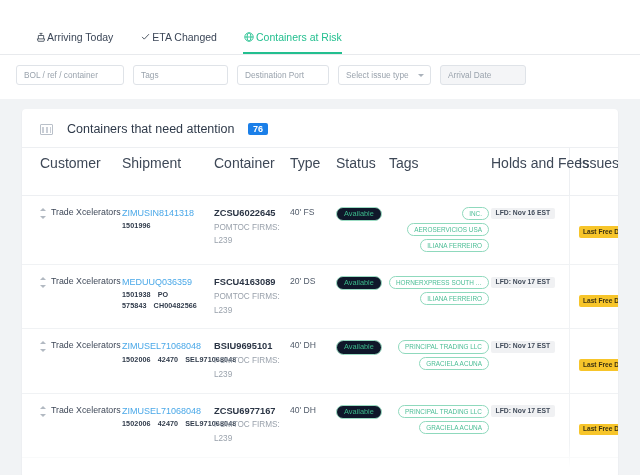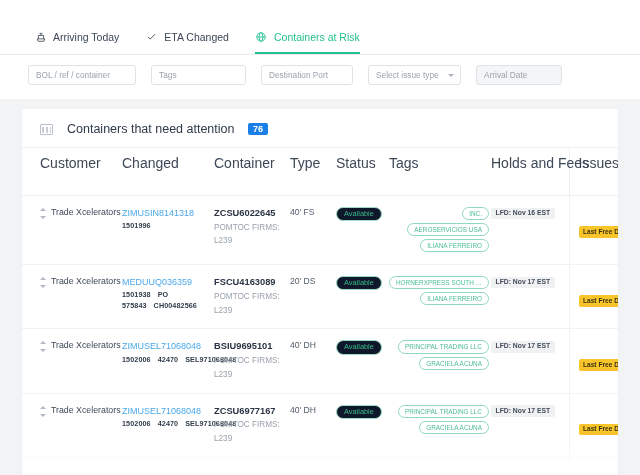--- a/index.html
+++ b/index.html
@@ -21,38 +21,37 @@
     padding: 0 34px;
     height: 55px;
     display: flex;
     align-items: flex-end;
     gap: 26px;
     border-bottom: 1px solid #e8eaed;
   }
   .tab {
     display: flex;
     align-items: center;
-    gap: 6px;
     font-size: 10.5px;
     color: #3b4657;
     padding-bottom: 9px;
     border-bottom: 2px solid transparent;
     cursor: pointer;
     white-space: nowrap;
   }
   .tab .ticon { display: inline-flex; width: 13px; height: 13px; align-items: center; justify-content: center; }
   .tab.active { color: #23bf8f; border-bottom-color: #23bf8f; }
   .tab.active .ticon svg { stroke: #23bf8f; }
 
   
   .filters {
     background: #ffffff;
-    padding: 10px 28px 14px 28px;
+    padding: 10px 28px 14px 16px;
     display: flex;
-    gap: 15px;
+    gap: 9px;
     align-items: center;
   }
   .fld {
     height: 20px;
     border: 1px solid #dfe3e8;
     border-radius: 3px;
     background: #ffffff;
     font-size: 8.3px;
     color: #9aa3ad;
     display: flex;
@@ -266,21 +265,21 @@
     <div class="card-head">
       <span class="grid-icon"></span>
       <span class="card-title">Containers that need attention</span>
       <span class="badge-count">76</span>
     </div>
 
     <table class="tbl">
       <thead>
         <tr>
           <th class="c-cust">Customer</th>
-          <th class="c-ship">Changed</th>
+          <th class="c-ship">Shipment</th>
           <th class="c-cont">Container</th>
           <th class="c-type">Type</th>
           <th class="c-stat">Status</th>
           <th class="c-tags">Tags</th>
           <th class="c-hold">Holds and Fees</th>
           <th class="c-iss">Issues</th>
         </tr>
       </thead>
       <tbody id="tbody">
           <tr>

